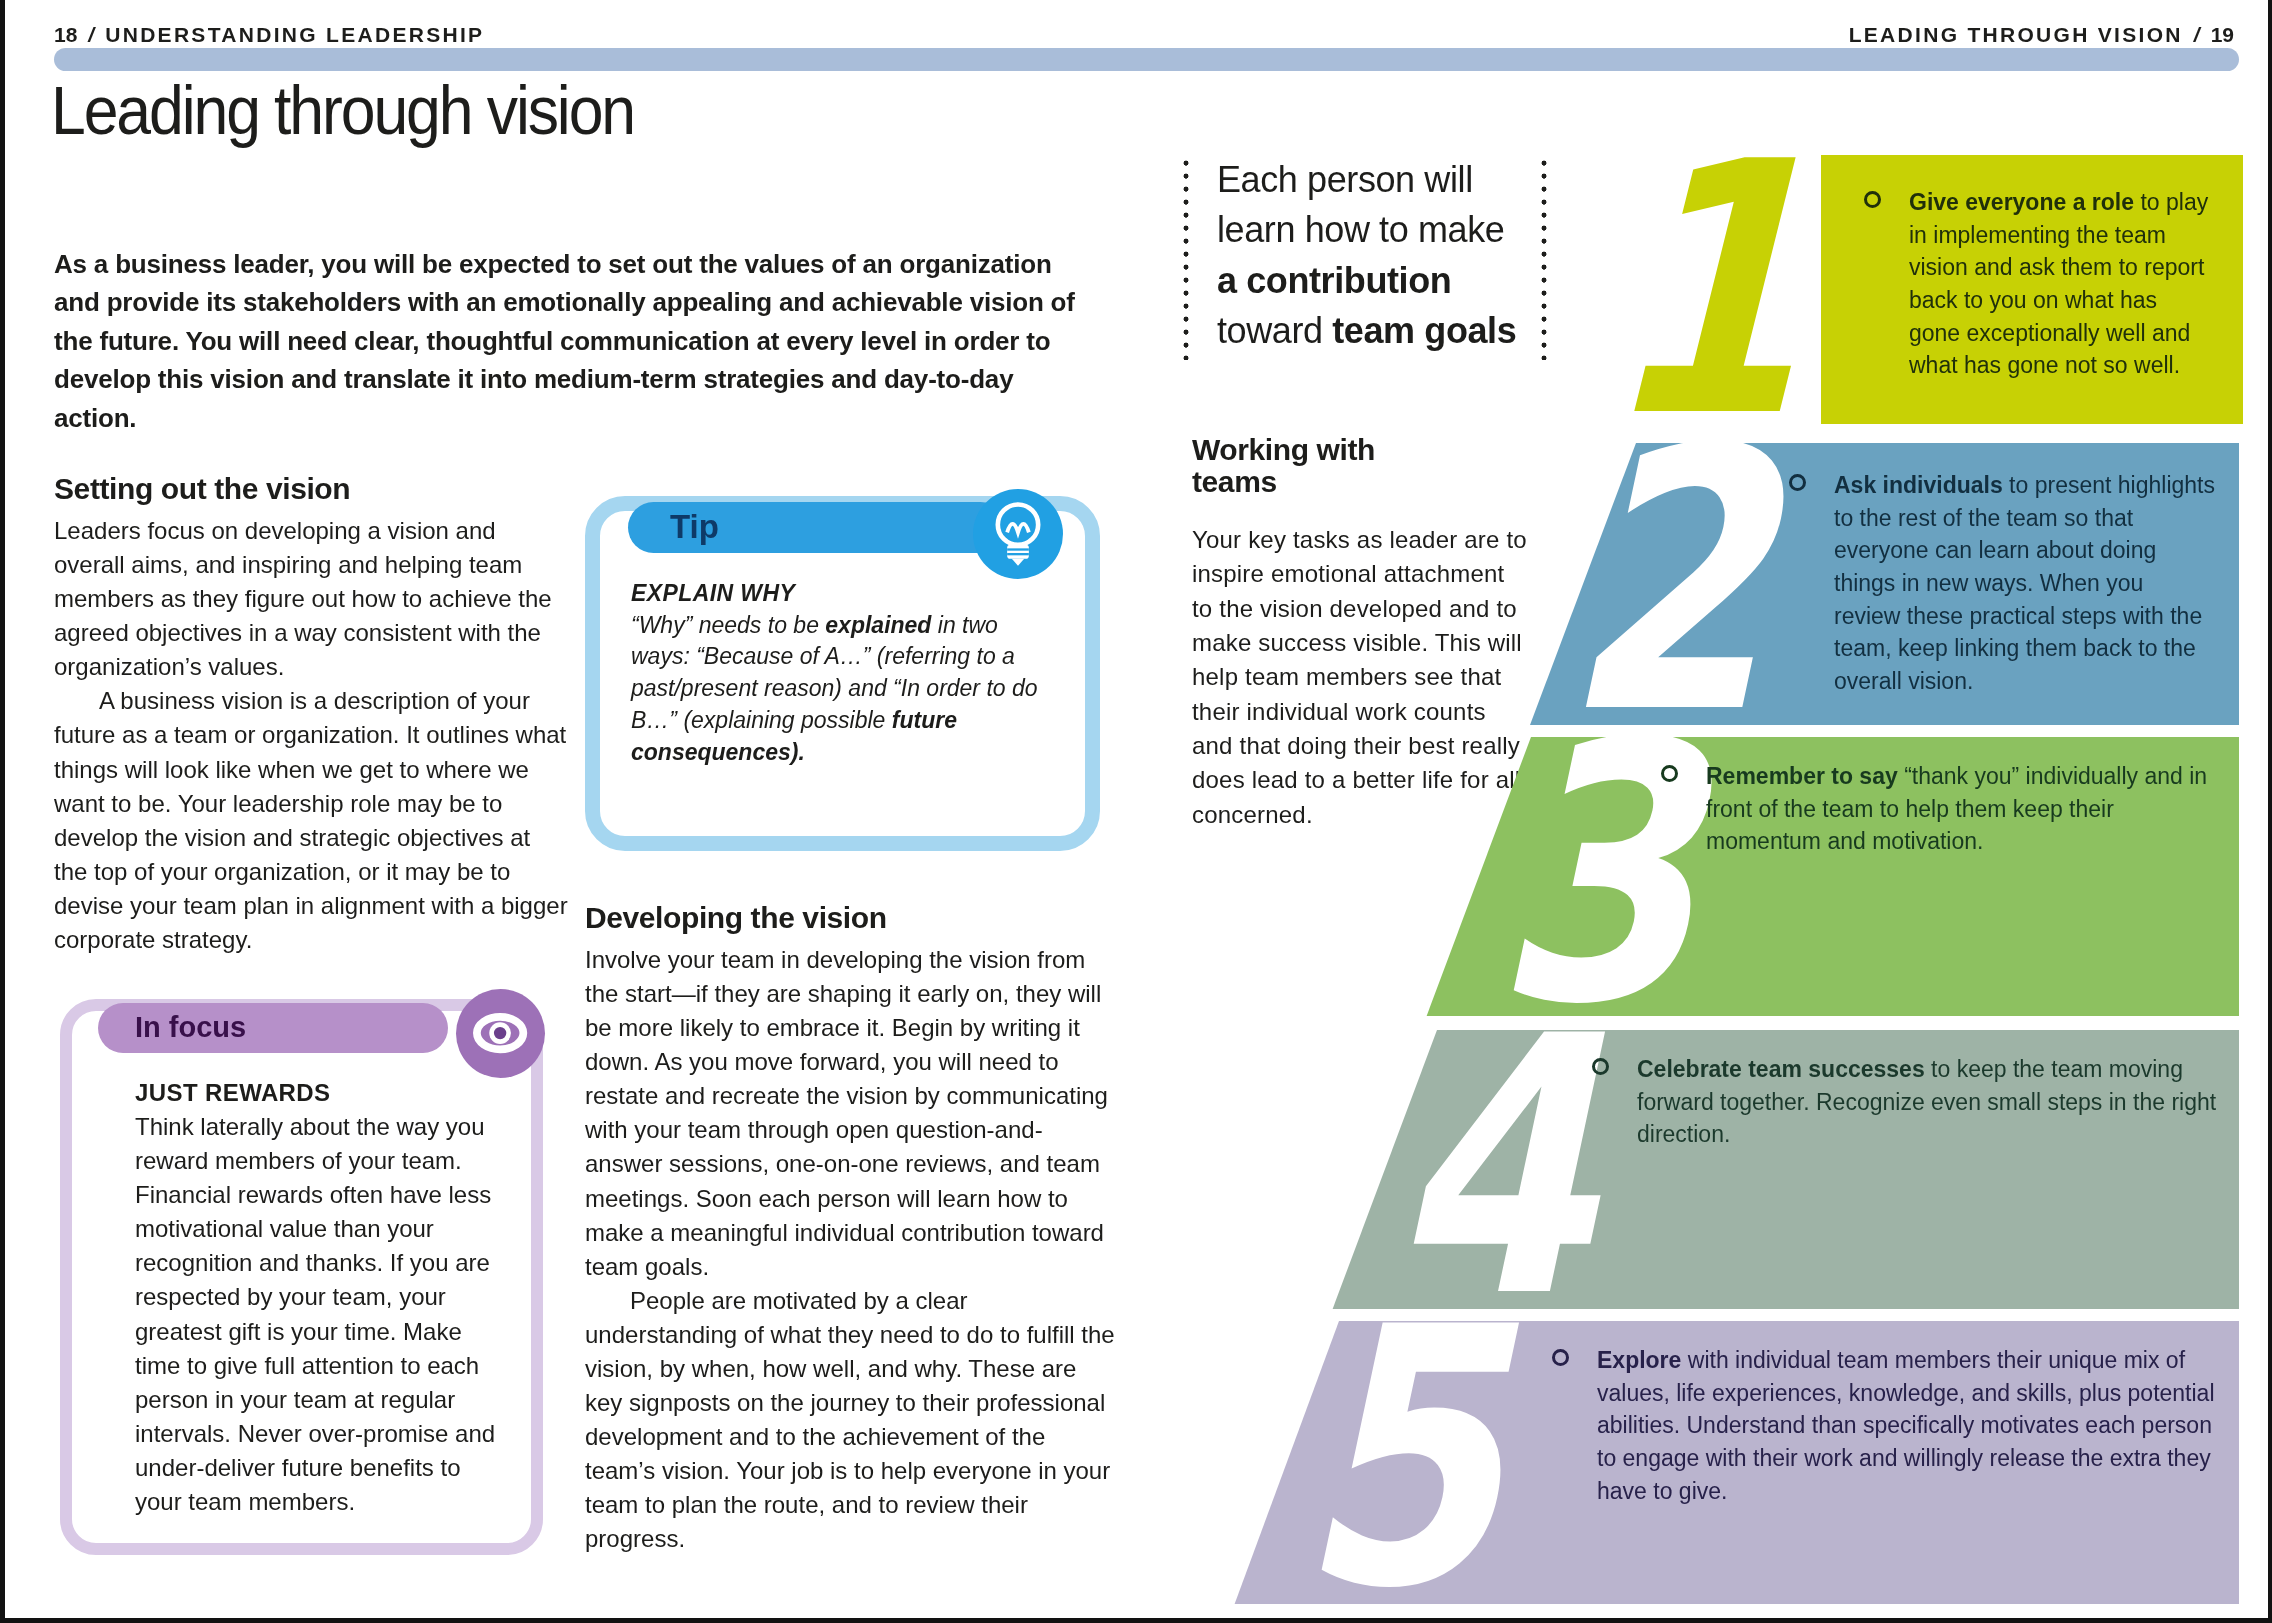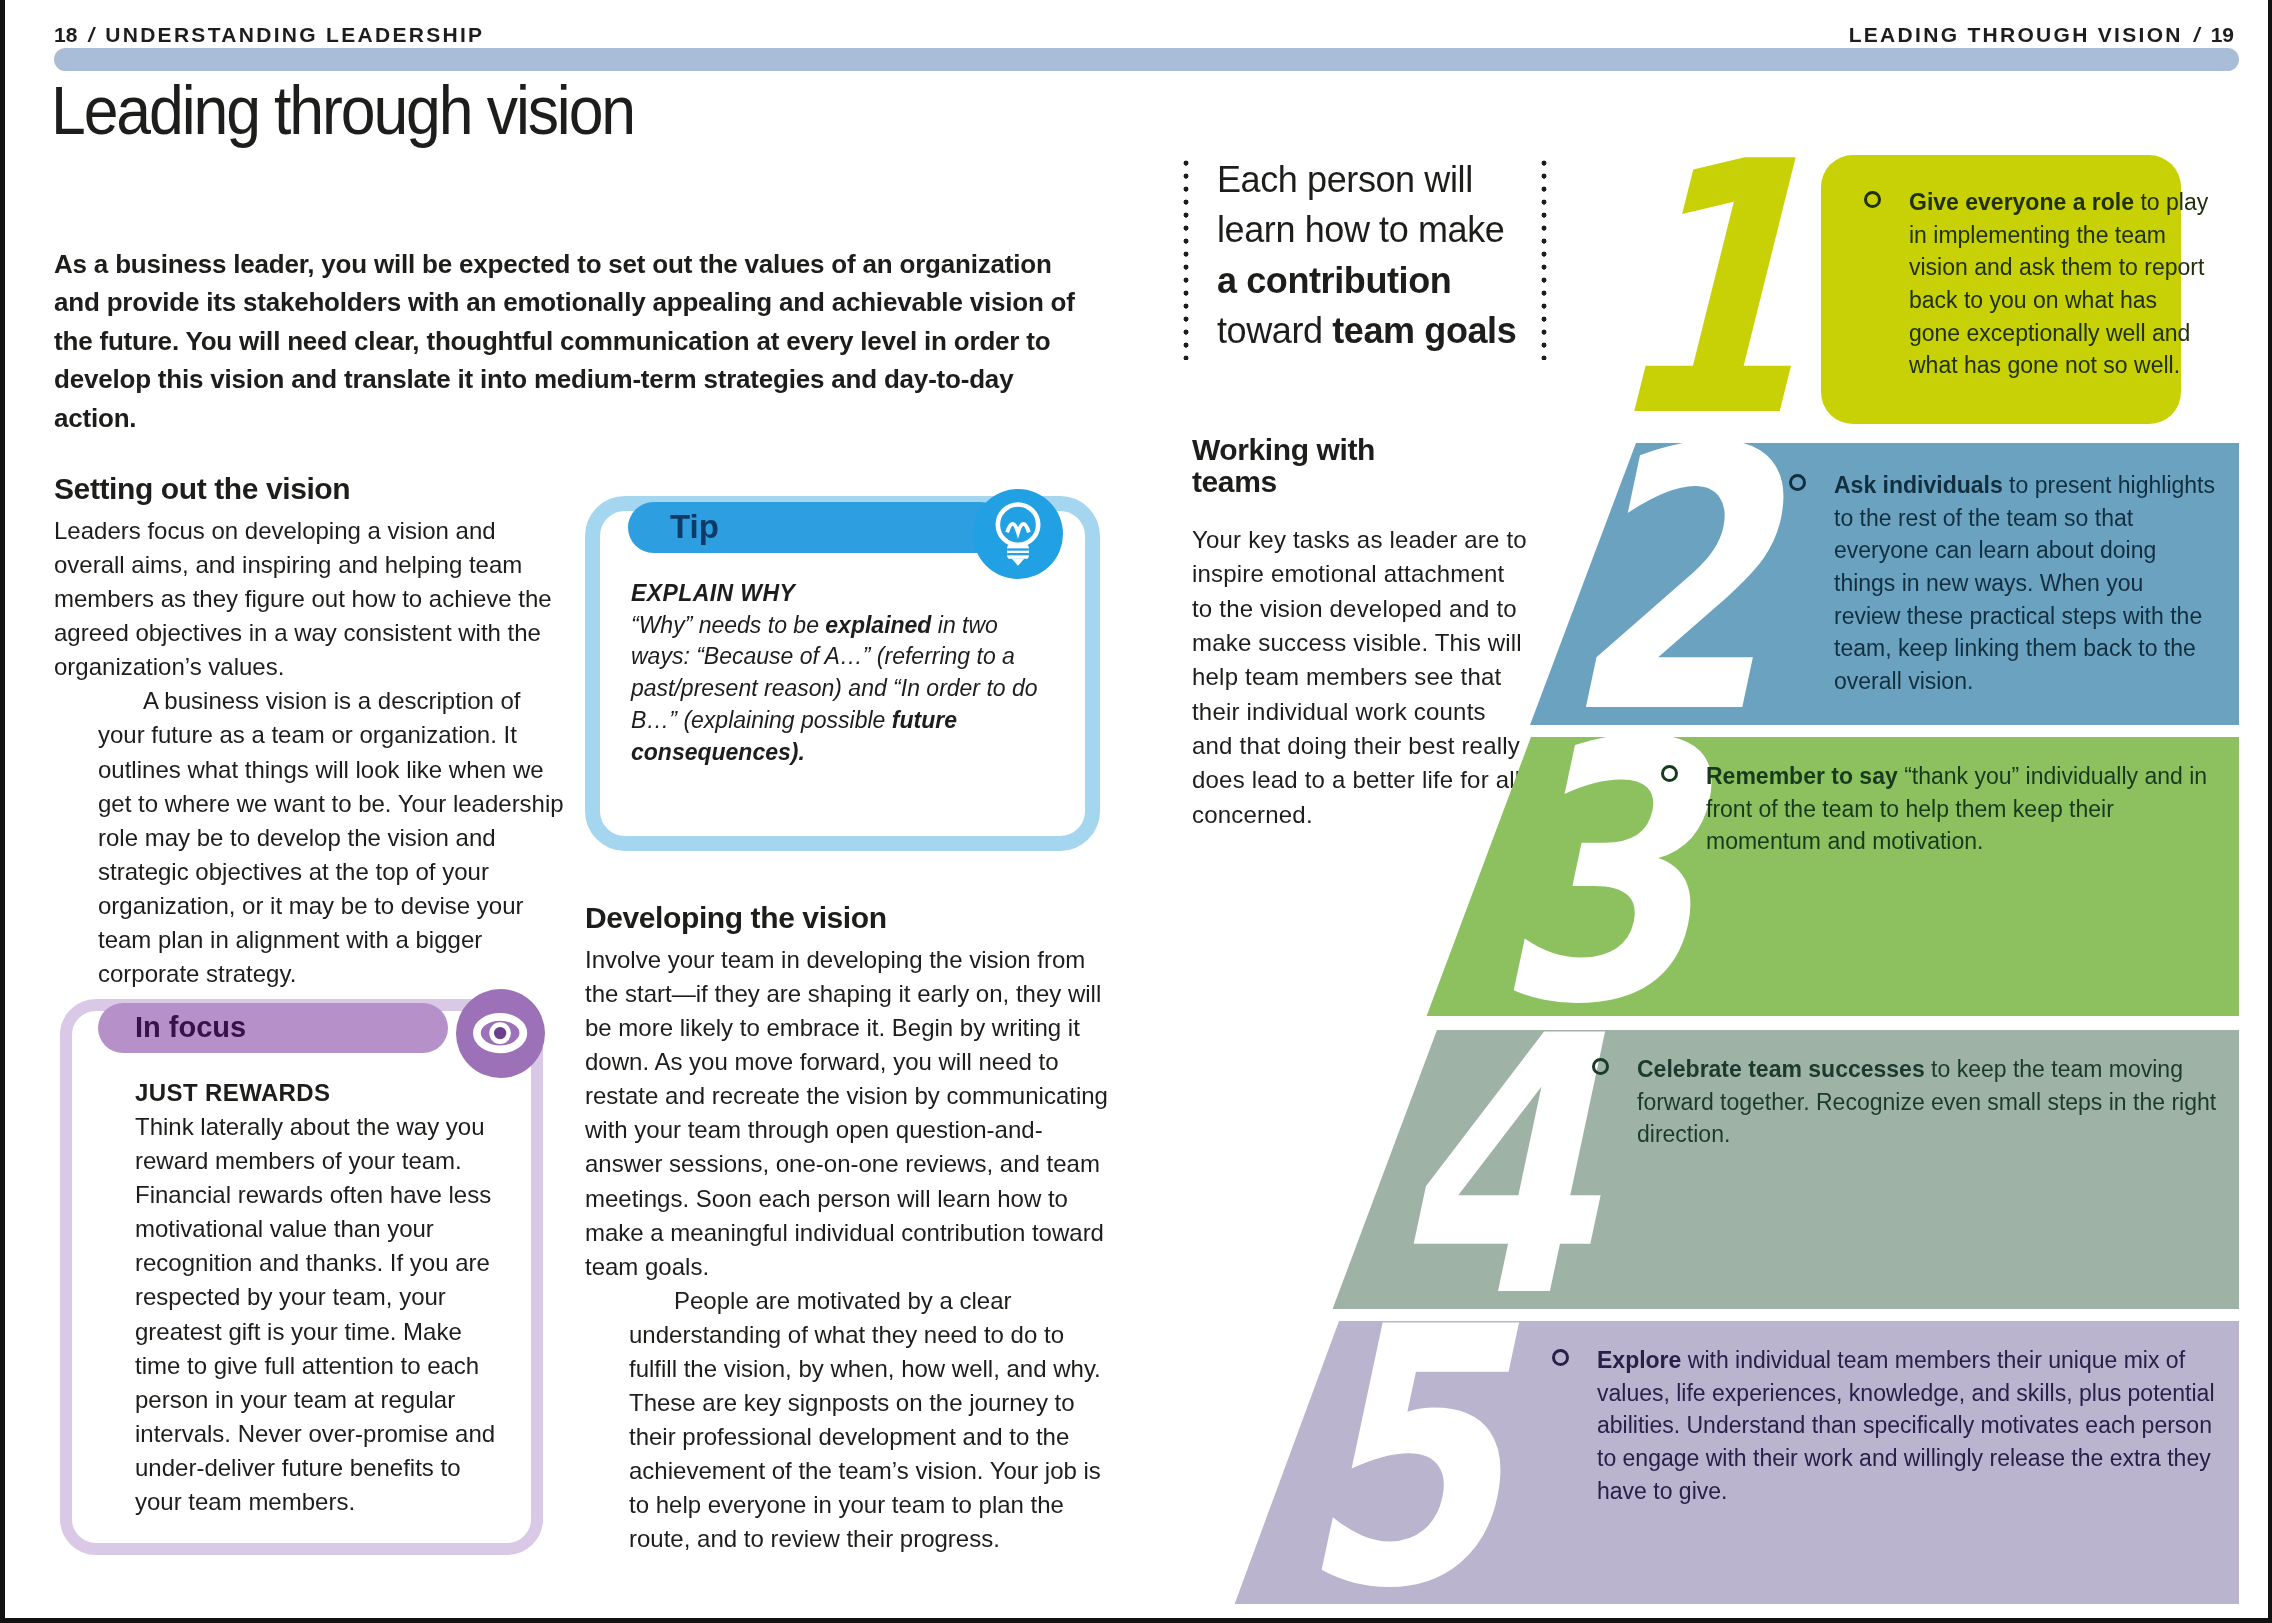--- a/index.html
+++ b/index.html
@@ -20,21 +20,21 @@
           background:var(--bar,#a9bdd9);}
 
   .page-title{position:absolute;left:51px;top:71px;font-size:68px;font-weight:400;
               letter-spacing:-2.3px;transform:scaleX(.92);transform-origin:left top;white-space:nowrap;}
 
   .intro{position:absolute;left:54px;top:245px;width:1041px;font-size:26px;font-weight:700;
          line-height:1.48;letter-spacing:-0.2px;}
 
   .h2{font-size:30px;font-weight:800;letter-spacing:-0.4px;margin:0;}
   .body-col p{margin:0;font-size:24px;line-height:1.42;}
-  .body-col p.indent{text-indent:45px;margin-left:44px;}
+  .body-col p.indent{text-indent:45px;}
 
   .setting-h{position:absolute;left:54px;top:472px;}
   .setting-b{position:absolute;left:54px;top:514px;width:515px;}
 
   .developing-h{position:absolute;left:585px;top:901px;}
   .developing-b{position:absolute;left:585px;top:943px;width:530px;}
 
   
   .tipbox{position:absolute;left:585px;top:496px;width:515px;height:355px;
           border:15.5px solid var(--tipBorder,#a5d6f0);border-radius:40px;box-sizing:border-box;}
@@ -72,21 +72,21 @@
   .wwt-b p{margin:0;}
 
   
   .step{position:absolute;box-sizing:border-box;}
   .num{position:absolute;font-weight:800;color:#fff;line-height:.78;
        transform:skewX(-12deg) scaleX(.82);transform-origin:left bottom;
        font-family:"DejaVu Sans",sans-serif;}
   .num1{position:absolute;left:1597px;top:155px;font-size:348px;font-weight:800;line-height:.78;
         transform:skewX(-14deg) scaleX(.82);transform-origin:left bottom;
         font-family:"DejaVu Sans",sans-serif;}
-  .row1{left:1821px;top:155px;width:360px;height:269px;border-radius:32px;}
+  .row1{left:1821px;top:155px;width:422px;height:269px;}
   .row2{left:1516px;top:443px;width:723px;height:282px;
         clip-path:polygon(120px 0,100% 0,100% 100%,14px 100%);}
   .row3{left:1415px;top:737px;width:824px;height:279px;
         clip-path:polygon(116px 0,100% 0,100% 100%,11.6px 100%);}
   .row4{left:1321px;top:1030px;width:918px;height:279px;
         clip-path:polygon(116px 0,100% 0,100% 100%,11.6px 100%);}
   .row5{left:1223px;top:1321px;width:1016px;height:283px;
         clip-path:polygon(116px 0,100% 0,100% 100%,11.6px 100%);}
   .row2 .num{left:43px;top:0px;font-size:360px;}
   .row3 .num{left:74px;top:0px;font-size:356px;}

